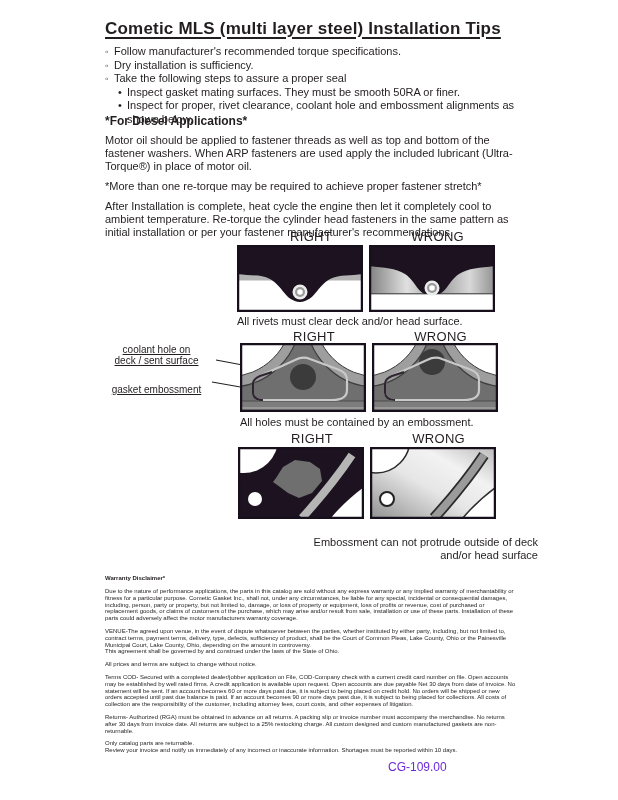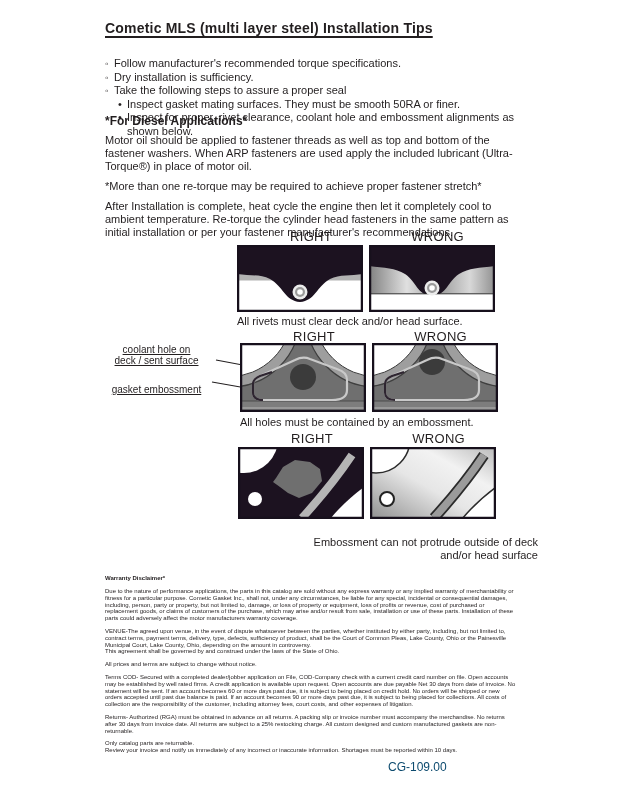--- a/index.html
+++ b/index.html
@@ -5,23 +5,23 @@
   * { margin:0; padding:0; box-sizing:border-box; }
   html,body { background:#888; }
   #page {
     position:relative; width:618px; height:800px; background:#ffffff;
     font-family:"Liberation Sans", sans-serif; color:#221e1f; overflow:hidden;
     margin:0 auto;
   }
   
   .header-block { position:absolute; left:105px; top:20px; width:415px; }
   .page-title {
-    font-size:14px; font-weight:bold; letter-spacing:.2px;
+    font-size:17px; font-weight:bold; letter-spacing:.2px;
     text-decoration:underline; text-decoration-thickness:1.5px; text-underline-offset:2.5px;
-    margin-bottom:20px; line-height:17px;
+    margin-bottom:8px; line-height:17px;
   }
   .bullet-row { display:flex; font-size:11px; line-height:13.5px; }
   .bullet-row .marker { width:9px; flex:0 0 9px; font-size:10px; }
   .bullet-row.sub { margin-left:13px; }
   .bullet-row.sub .marker { font-size:11px; }
   
   .diesel-block { position:absolute; left:105px; top:114px; width:412px; }
   .diesel-heading { font-size:12px; font-weight:bold; margin-bottom:5px; line-height:15px; }
   .diesel-block p { font-size:11px; line-height:13px; margin-bottom:7px; }
   
@@ -30,21 +30,21 @@
   .dbox svg { display:block; }
   .caption { position:absolute; font-size:11px; line-height:13px; color:#221e1f; }
   .annotation { position:absolute; width:113px; text-align:center; font-size:10px; line-height:11px; color:#221e1f;text-decoration:underline; }
   .leader-svg { position:absolute; left:0; top:330px; width:618px; height:90px; }
   
   .warranty-block { position:absolute; left:105px; top:575px; width:412px; }
   .warranty-heading { font-size:6px; font-weight:bold; line-height:7px; margin-bottom:6px; }
   .warranty-block p { font-size:6px; line-height:6.8px; margin-bottom:6px; }
   .warranty-block p.tight { margin-bottom:0; }
   
-  .page-number { position:absolute; left:388px; top:760px; font-size:12px; color:#0c4a6e; }
+  .page-number { position:absolute; left:388px; top:760px; font-size:12px; color:#6d28d9; }
 </style>
 </head>
 <body>
 
 <div id="page">
 
   <div class="header-block">
     <div class="page-title">Cometic MLS (multi layer steel) Installation Tips</div>
     <div class="bullet-row">
       <span class="marker">◦</span>

